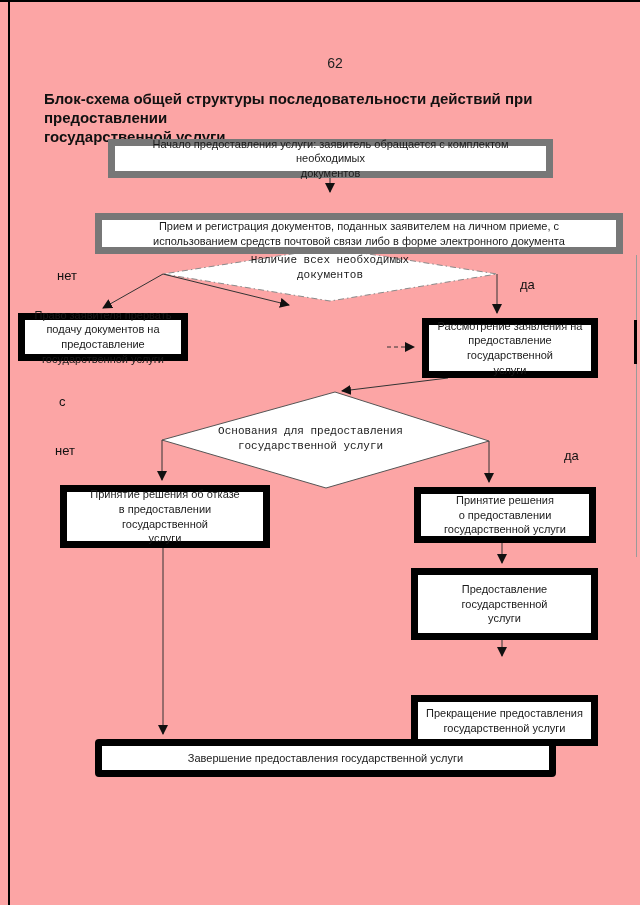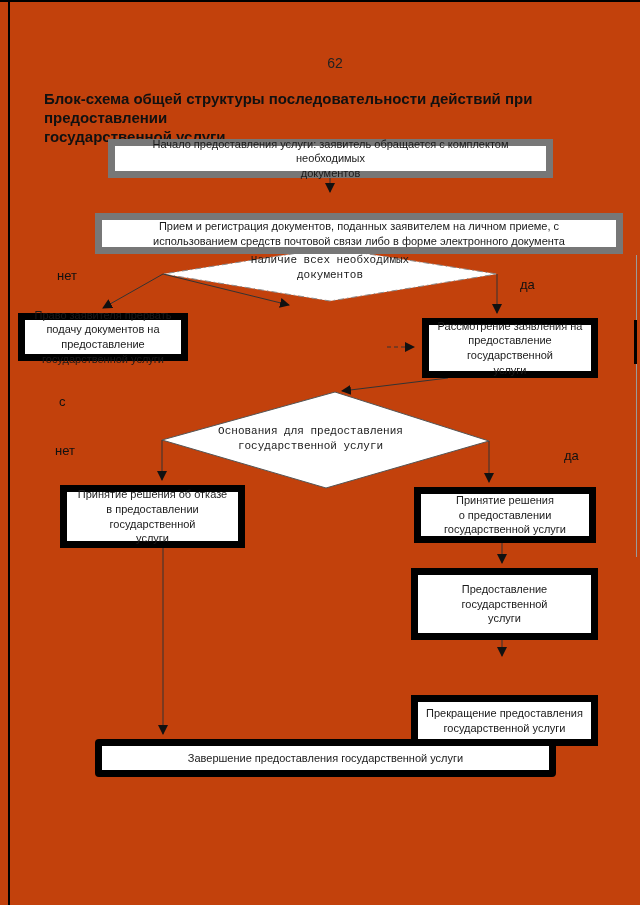--- a/index.html
+++ b/index.html
@@ -1,17 +1,17 @@
 <!DOCTYPE html>
 <html><head>
 <meta charset="utf-8">
 <style>
   html,body{margin:0;padding:0;background:#e8e8e8;}
   #page{
-    position:relative;width:640px;height:905px;background:#c2410c;
+    position:relative;width:640px;height:905px;background:#fca5a5;
     font-family:"Liberation Sans","DejaVu Sans",sans-serif;color:#1a1a1a;
     overflow:hidden;
   }
   .scan-line{position:absolute;background:#000;}
   .pagenum{position:absolute;left:300px;top:55px;width:70px;text-align:center;
     font-size:14px;color:#222;}
   .title{position:absolute;left:44px;top:90px;width:600px;
     font-size:15px;font-weight:bold;line-height:1.25;white-space:pre-line;color:#111;}
   .box{
     position:absolute;border:7px solid #000000;background:#fff;
@@ -93,21 +93,21 @@
 услуги</div>
 
     <div class="elabel" style="left:59px;top:394px;">с</div>
 
     <div class="dtext" style="left:198px;top:424px;width:225px;">Основания для предоставления
 государственной услуги</div>
 
     <div class="elabel" style="left:55px;top:443px;">нет</div>
     <div class="elabel" style="left:564px;top:448px;">да</div>
 
-    <div class="box" style="left:60px;top:485px;width:185px;height:63px;">Принятие решения об отказе
+    <div class="box" style="left:60px;top:485px;width:210px;height:63px;">Принятие решения об отказе
 в предоставлении
 государственной
 услуги</div>
 
     <div class="box" style="left:414px;top:487px;width:182px;height:56px;">Принятие решения
 о предоставлении
 государственной услуги</div>
 
     <div class="box" style="left:411px;top:568px;width:187px;height:72px;">Предоставление государственной
 услуги</div>

